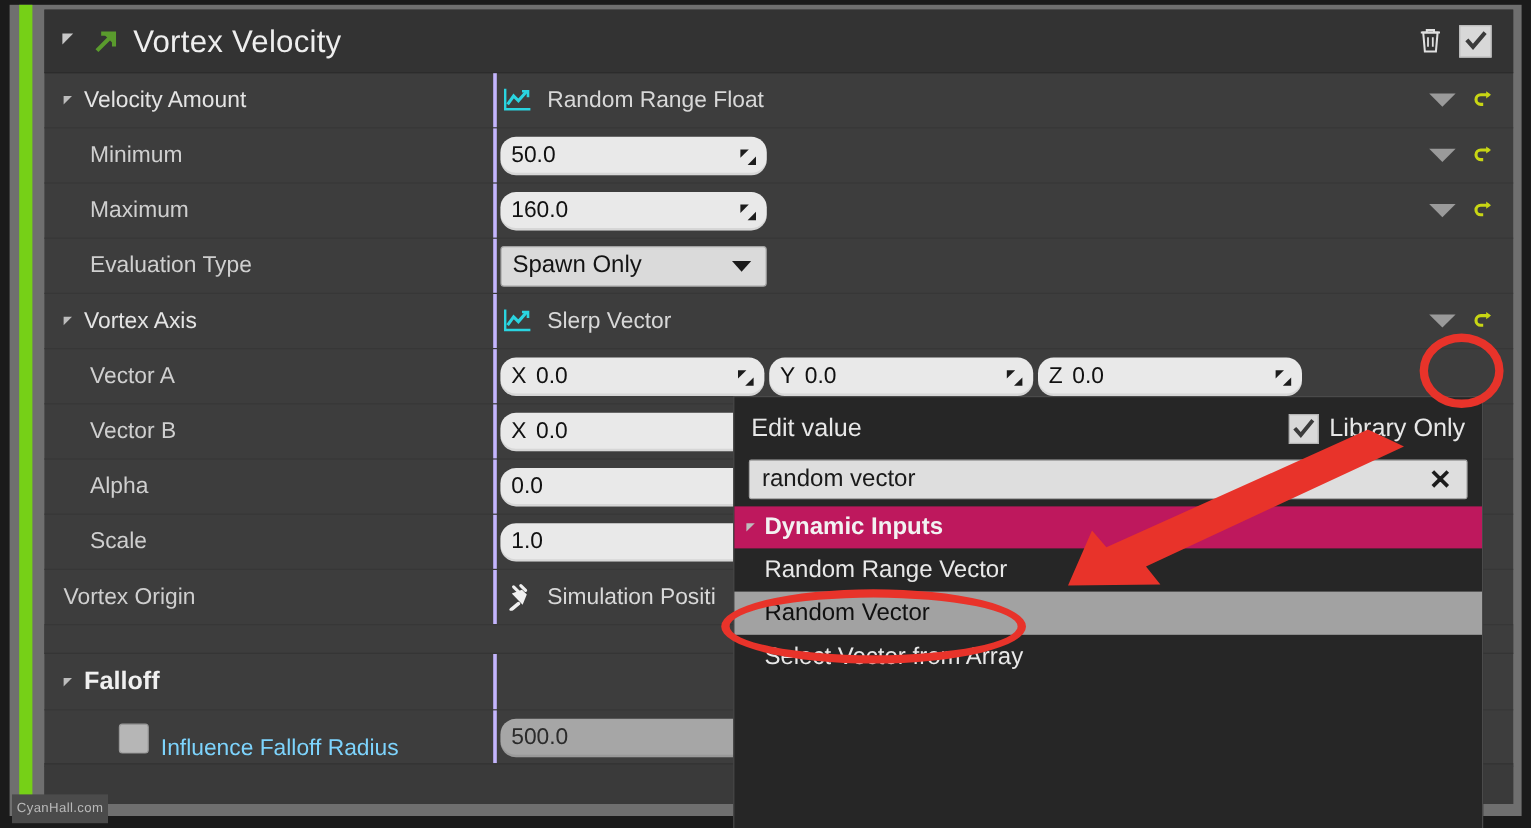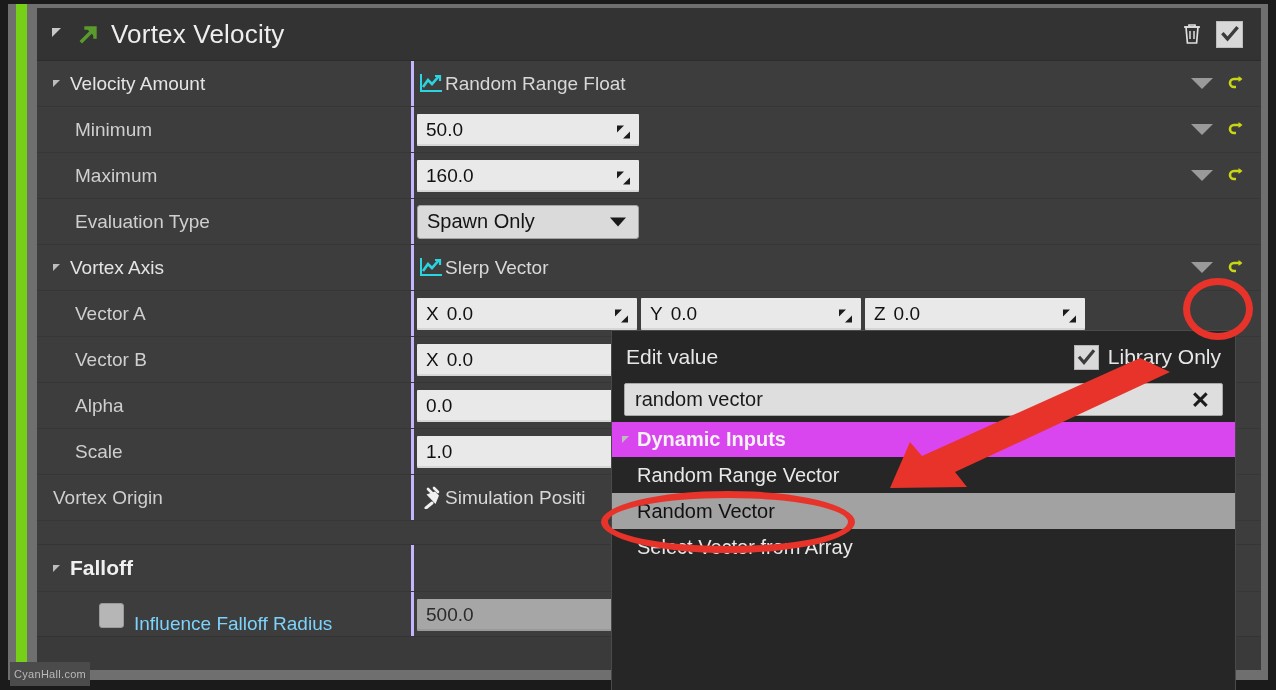--- a/index.html
+++ b/index.html
@@ -77,27 +77,27 @@
   }
   .label.group { color: #e4e4e4; }
   .label.bold { font-weight: bold; font-size: 21px; color: #f0f0f0; }
   .label.dim { color: #7dd3fc; margin-top: 18px; }
   .indent-0 { margin-left: 16px; }
   .indent-1 { margin-left: 38px; }
   .indent-2 { margin-left: 62px; }
   .name-with-tri { display: flex; align-items: center; gap: 10px; }
 
   
-  .typeline { display: flex; align-items: center; color: #d8d8d8; font-size: 19px; padding-left: 2px; }
+  .typeline { display: flex; align-items: center; gap: 11px; color: #d8d8d8; font-size: 19px; padding-left: 2px; }
   .chart-icon { width: 26px; height: 24px; }
   .plug-icon  { width: 26px; height: 24px; }
 
   .numfield {
     height: 32px; background: #e9e9e9;
-    border-radius: 1px; position: relative;
+    border-radius: 13px; position: relative;
     display: flex; align-items: center;
     color: #111; font-size: 19px;
     padding-left: 9px;
     box-shadow: inset 0 -2px 0 rgba(0,0,0,.08);
   }
   .numfield .axis { color: #111; margin-right: 8px; }
   .numfield.w220 { width: 220px; }
   .numfield.w222 { width: 222px; }
   .numfield .spin {
     position: absolute; right: 8px; top: 50%; transform: translateY(-50%);
@@ -156,21 +156,21 @@
     margin: 0 12px; height: 33px; background: #dedede; border: 1px solid #a8a8a8;
     border-radius: 2px; display: flex; align-items: center; padding: 0 10px;
     color: #1a1a1a; font-size: 20px; position: relative;
   }
   .popup-search .clear-x {
     position: absolute; right: 12px; top: 50%; transform: translateY(-50%);
     font-size: 23px; color: #1c1c1c; font-weight: bold; line-height: 1;
   }
   .popup-list { margin-top: 6px; }
   .plist-group {
-    height: 35px; background: #d946ef; display: flex; align-items: center; gap: 8px;
+    height: 35px; background: #be185d; display: flex; align-items: center; gap: 8px;
     padding-left: 10px; color: #f2f2f2; font-size: 20px; font-weight: bold;
   }
   .plist-item {
     height: 36px; display: flex; align-items: center; padding-left: 25px;
     color: #e8e8e8; font-size: 20px;
   }
   .plist-item.selected { background: #a2a2a2; color: #111; }
 
   
   .anno { position: absolute; z-index: 60; pointer-events: none; }

